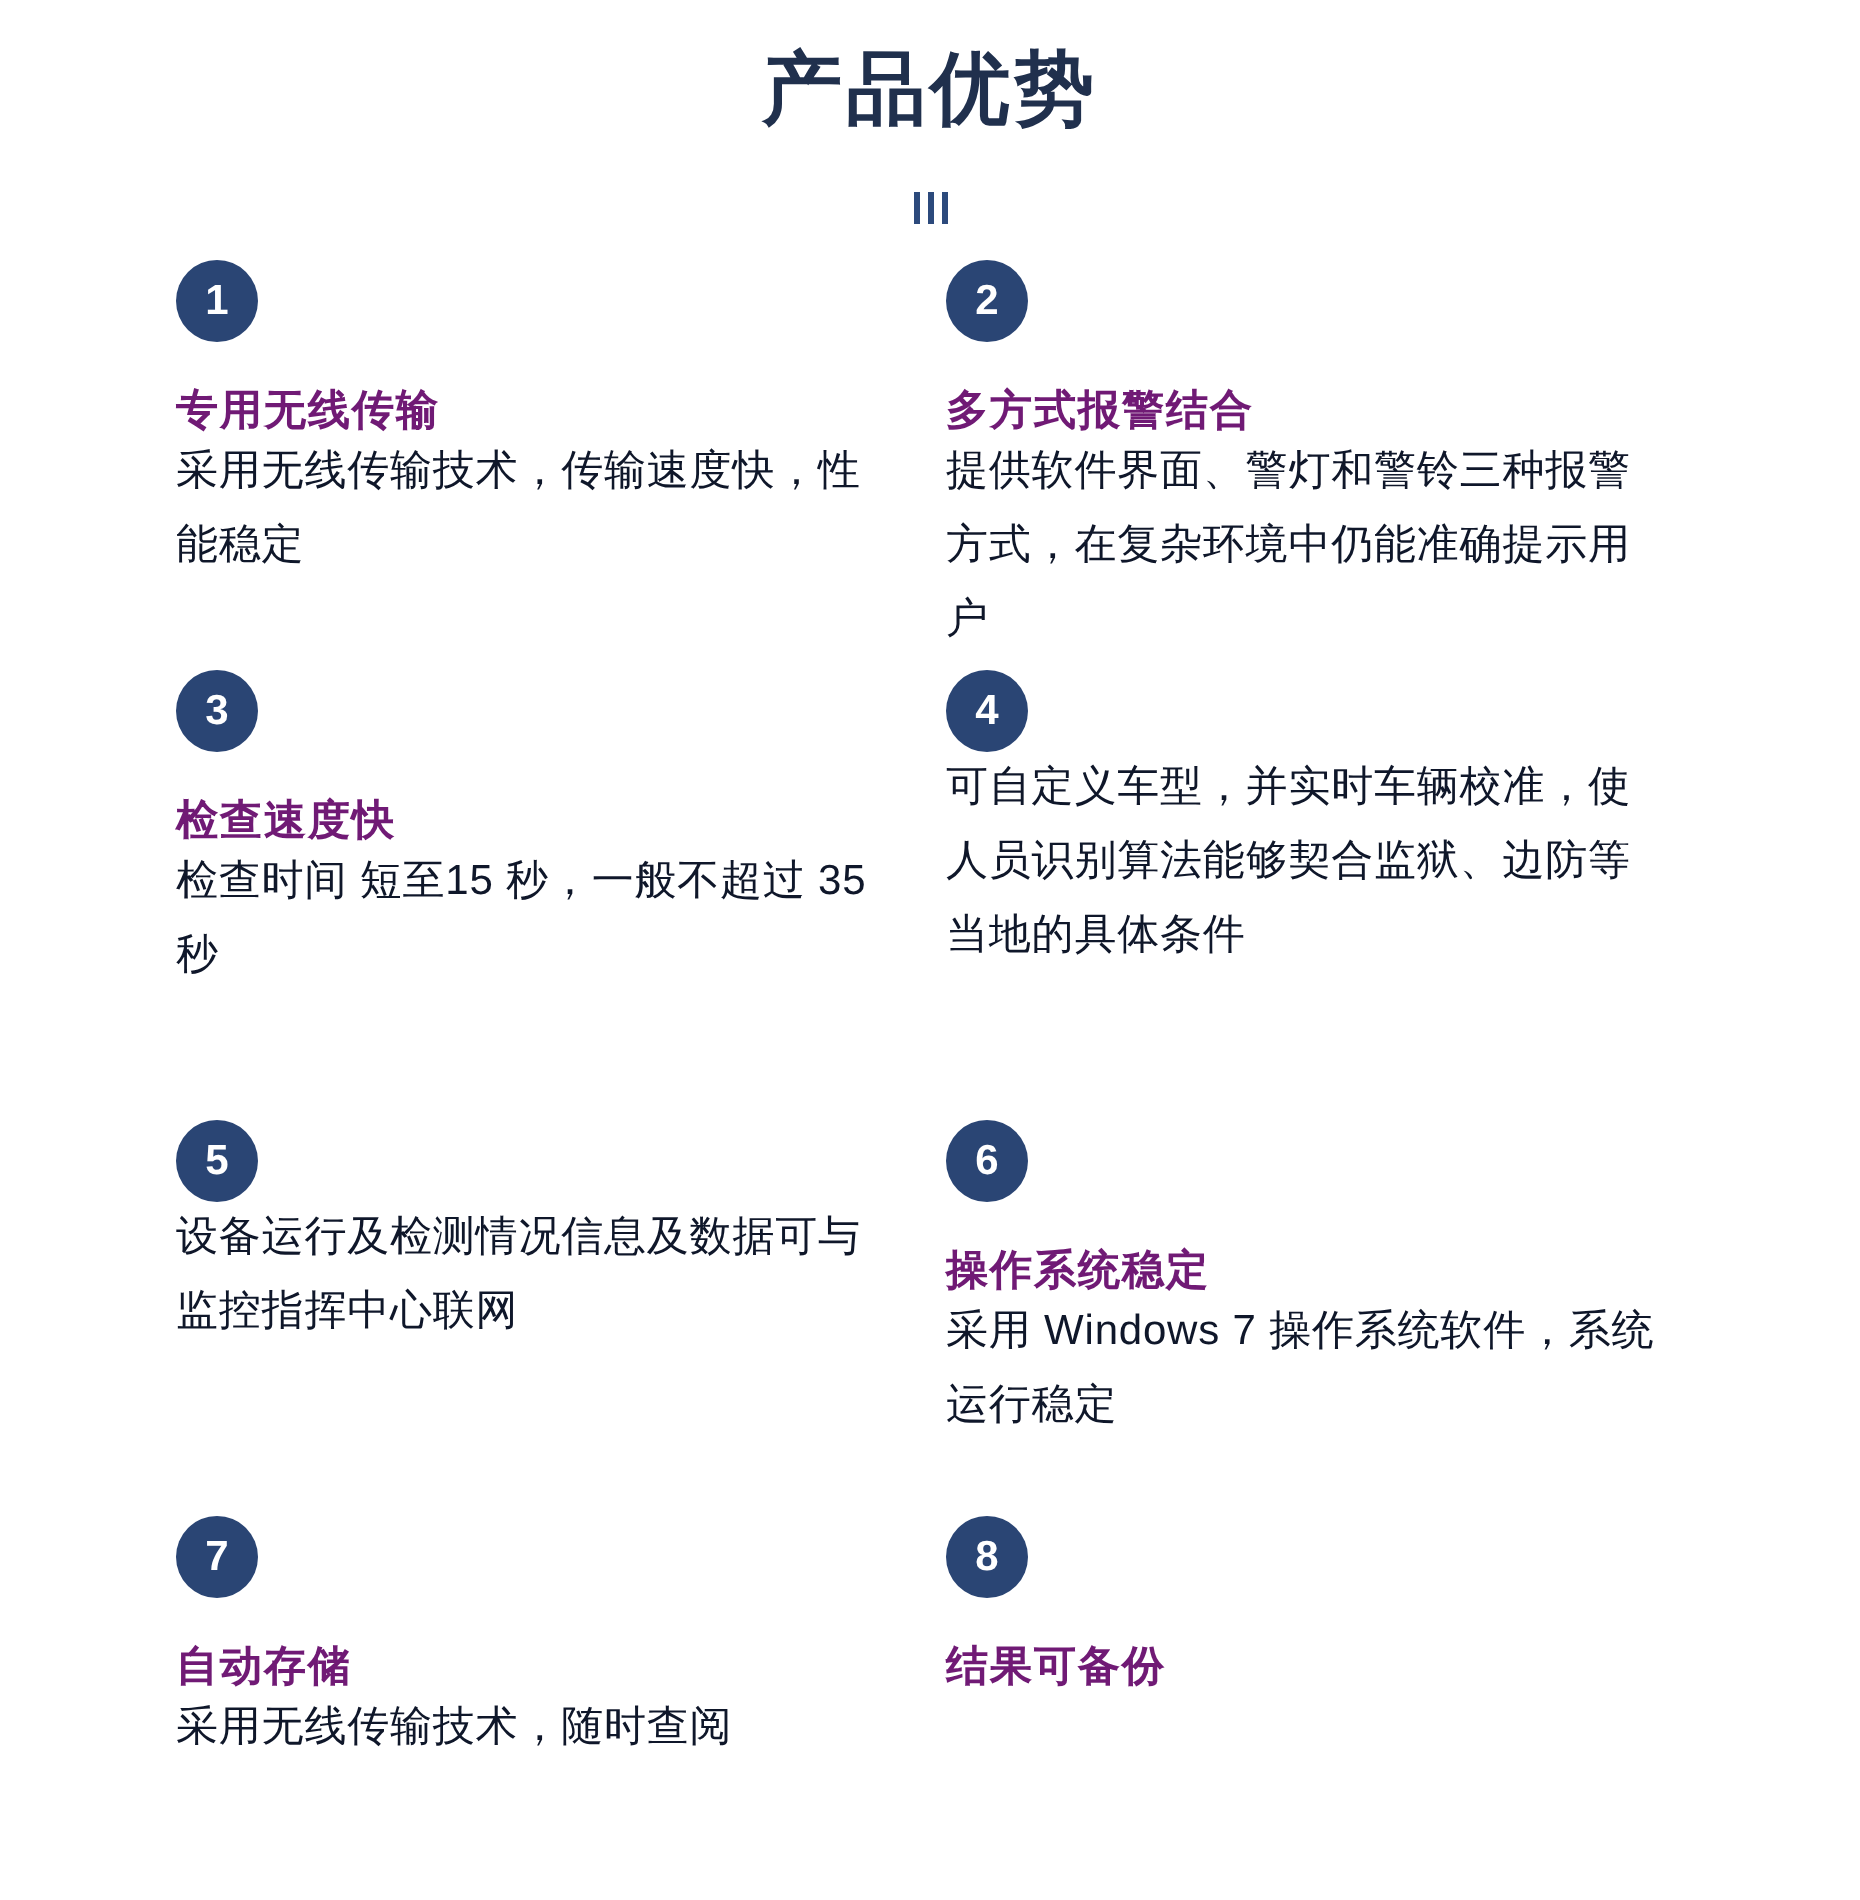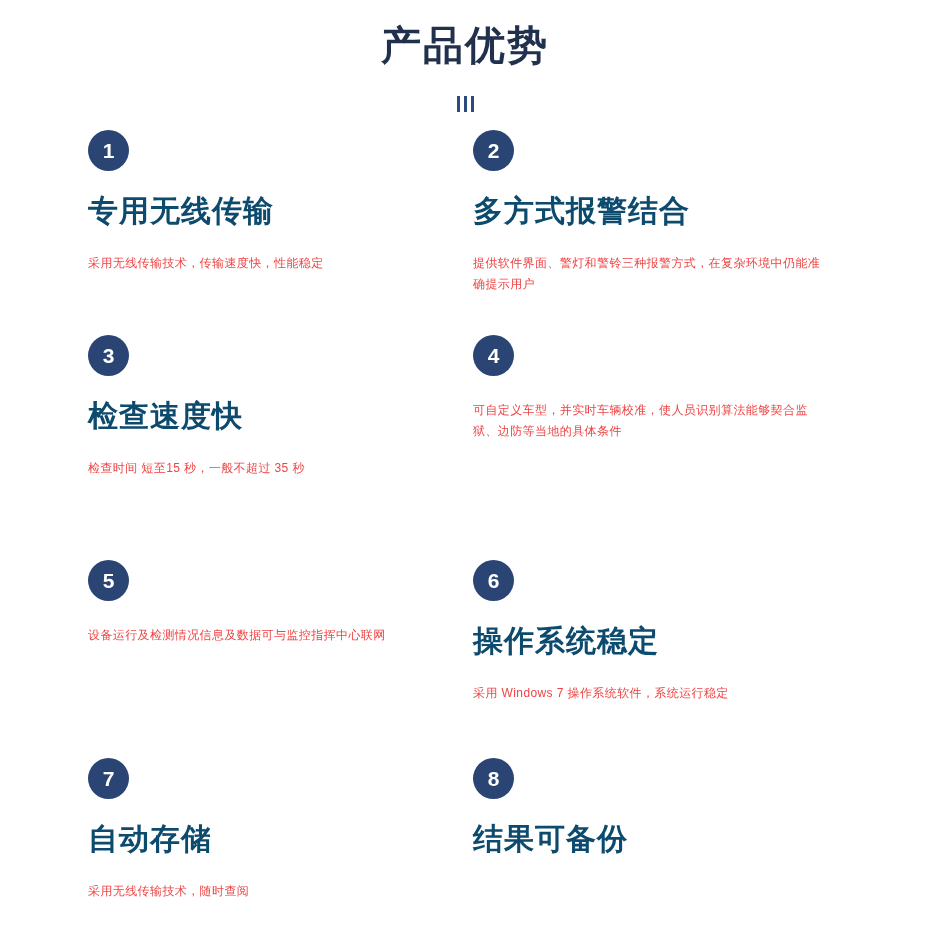--- a/index.html
+++ b/index.html
@@ -69,31 +69,31 @@
     font-size: 21px;
     font-weight: bold;
     display: flex;
     align-items: center;
     justify-content: center;
     line-height: 1;
     font-family: "Liberation Sans", "DejaVu Sans", sans-serif;
   }
   .item-title {
     margin-top: 22px;
-    font-size: 30px;
+    font-size: 21px;
     font-weight: bold;
-    color: #0c4a6e;
+    color: #701a75;
     letter-spacing: 1px;
     line-height: 1.2;
   }
   .item-desc {
-    margin-top: 24px;
-    font-size: 12px;
+    margin-top: 0;
+    font-size: 21px;
     line-height: 1.75;
-    color: #ef4444;
+    color: #0f172a;
     letter-spacing: 0.4px;
     max-width: 360px;
   }
 </style>
 </head>
 <body>
 
 <div class="page">
 
   <h1 class="page-title">产品优势</h1>

